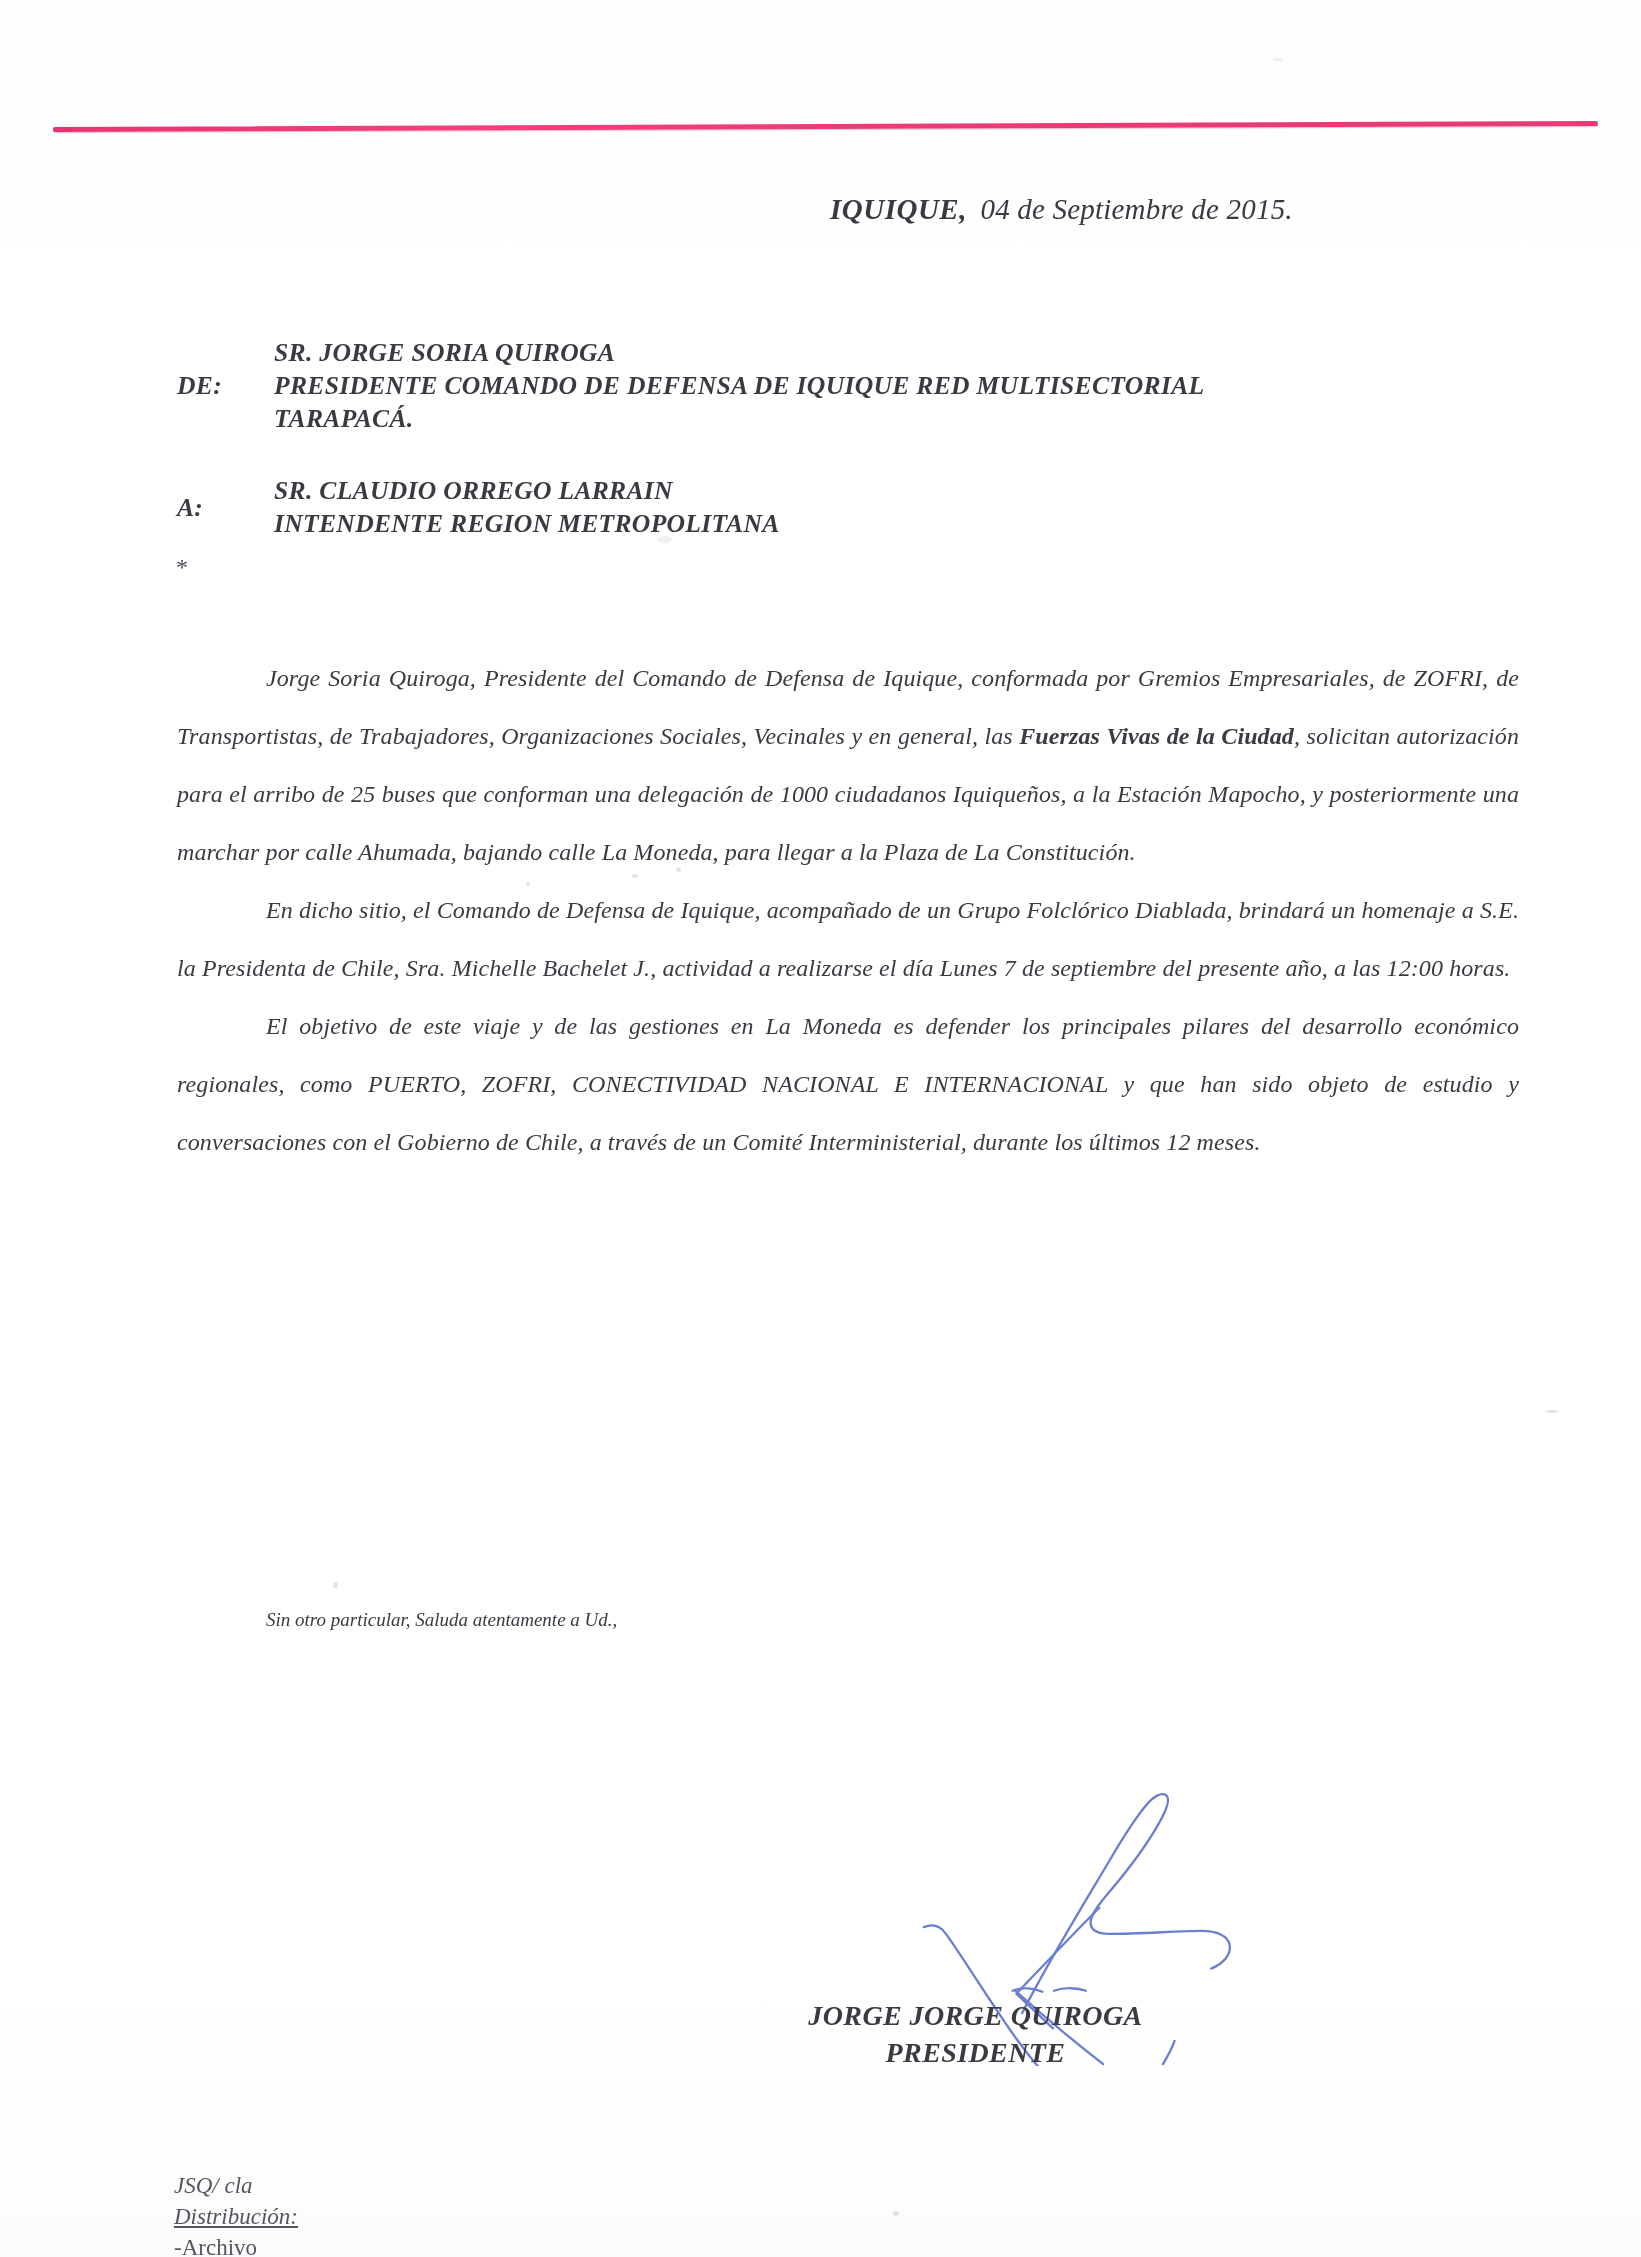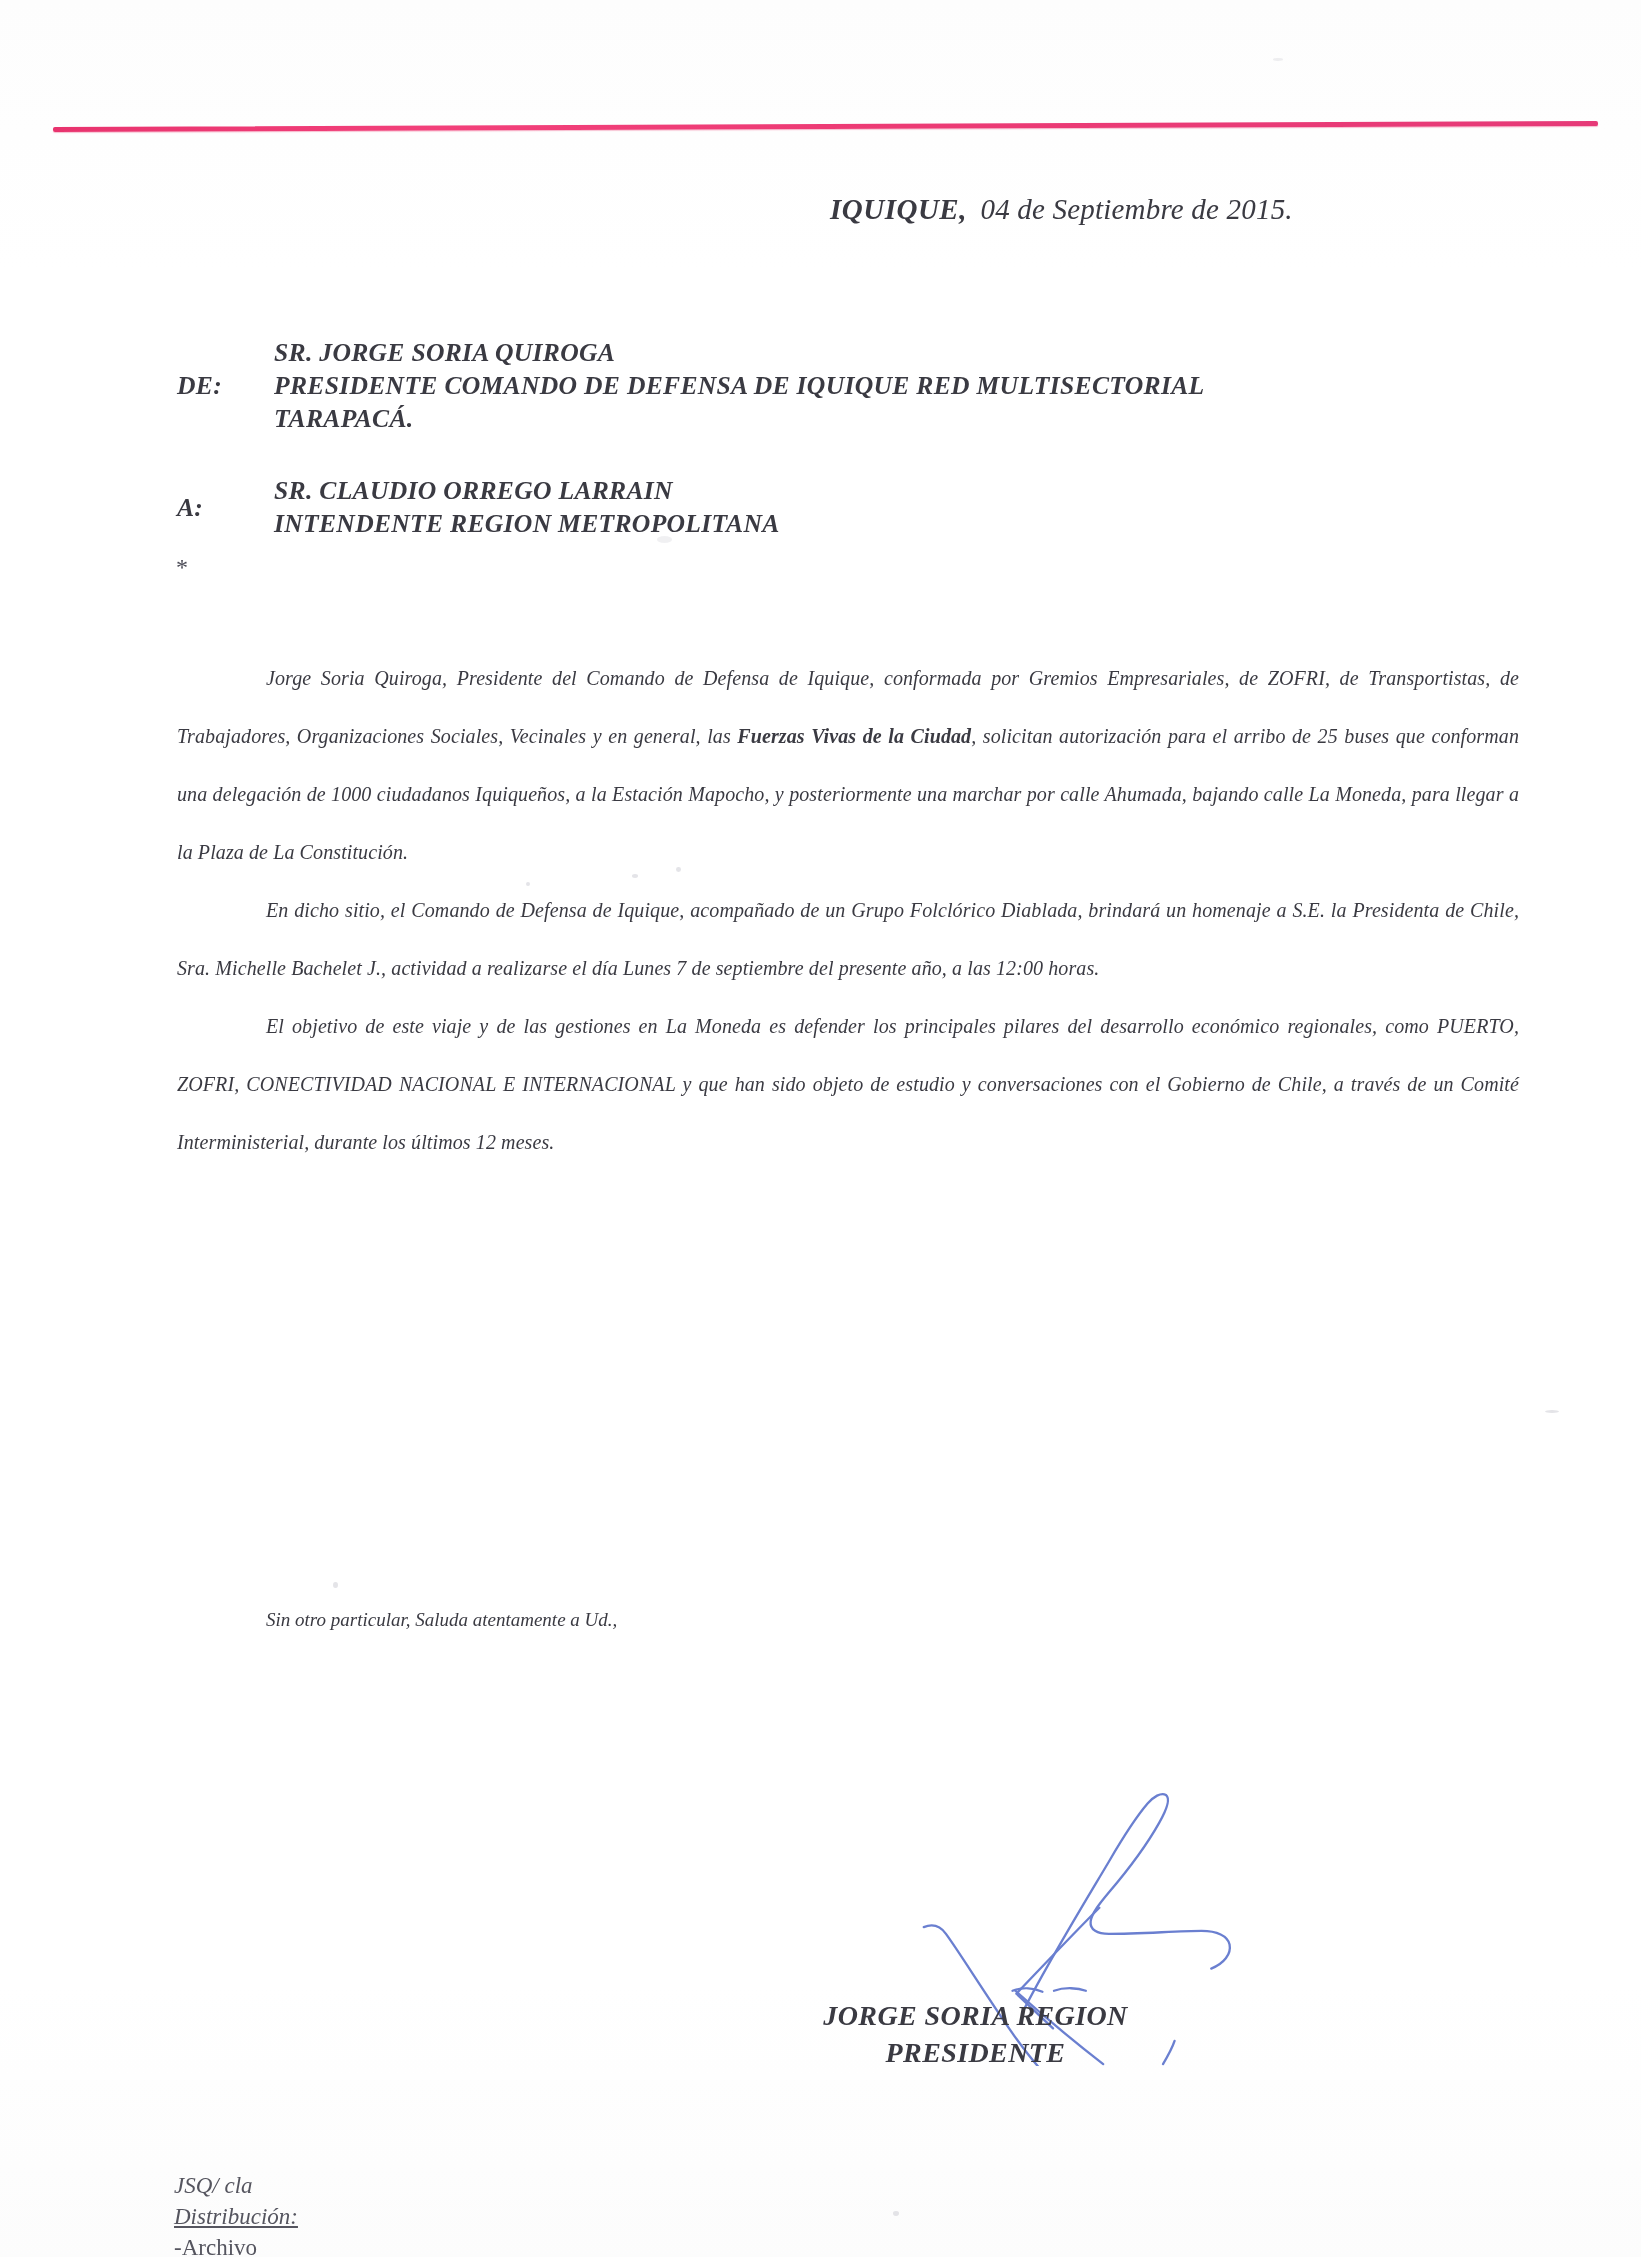--- a/index.html
+++ b/index.html
@@ -99,21 +99,21 @@
     position: absolute;
     left: 177px;
     top: 649px;
     width: 1342px;
   }
   .body-text p {
     margin: 0;
     text-align: justify;
     text-justify: inter-word;
     font-style: italic;
-    font-size: 20px;
+    font-size: 24px;
     line-height: 58px;
     text-indent: 89px;
     letter-spacing: 0.1px;
   }
   .body-text p b { font-weight: bold; font-style: italic; }
 
   
   .closing {
     position: absolute;
     left: 177px;
@@ -226,21 +226,21 @@
         <path d="M172 265 L 210 301"></path>
         <path d="M173 264 C 196 240, 228 206, 258 176"></path>
         <path d="M211 262 C 222 258, 236 259, 244 262"></path>
         <path d="M168 262 C 178 258, 190 259, 199 263"></path>
         <path d="M324 338 C 330 328, 334 320, 336 314"></path>
       </g>
     </svg>
   </div>
 
   <div class="sign-block">
-    <div>JORGE SORIA REGION</div>
+    <div>JORGE JORGE QUIROGA</div>
     <div>PRESIDENTE</div>
   </div>
 
   <div class="footer">
     <div>JSQ/ cla</div>
     <div class="u">Distribución:</div>
     <div class="plain">-Archivo</div>
   </div>
 
   <div class="speck" style="left:632px; top:874px; width:5.8px; height:3.9px;"></div>

